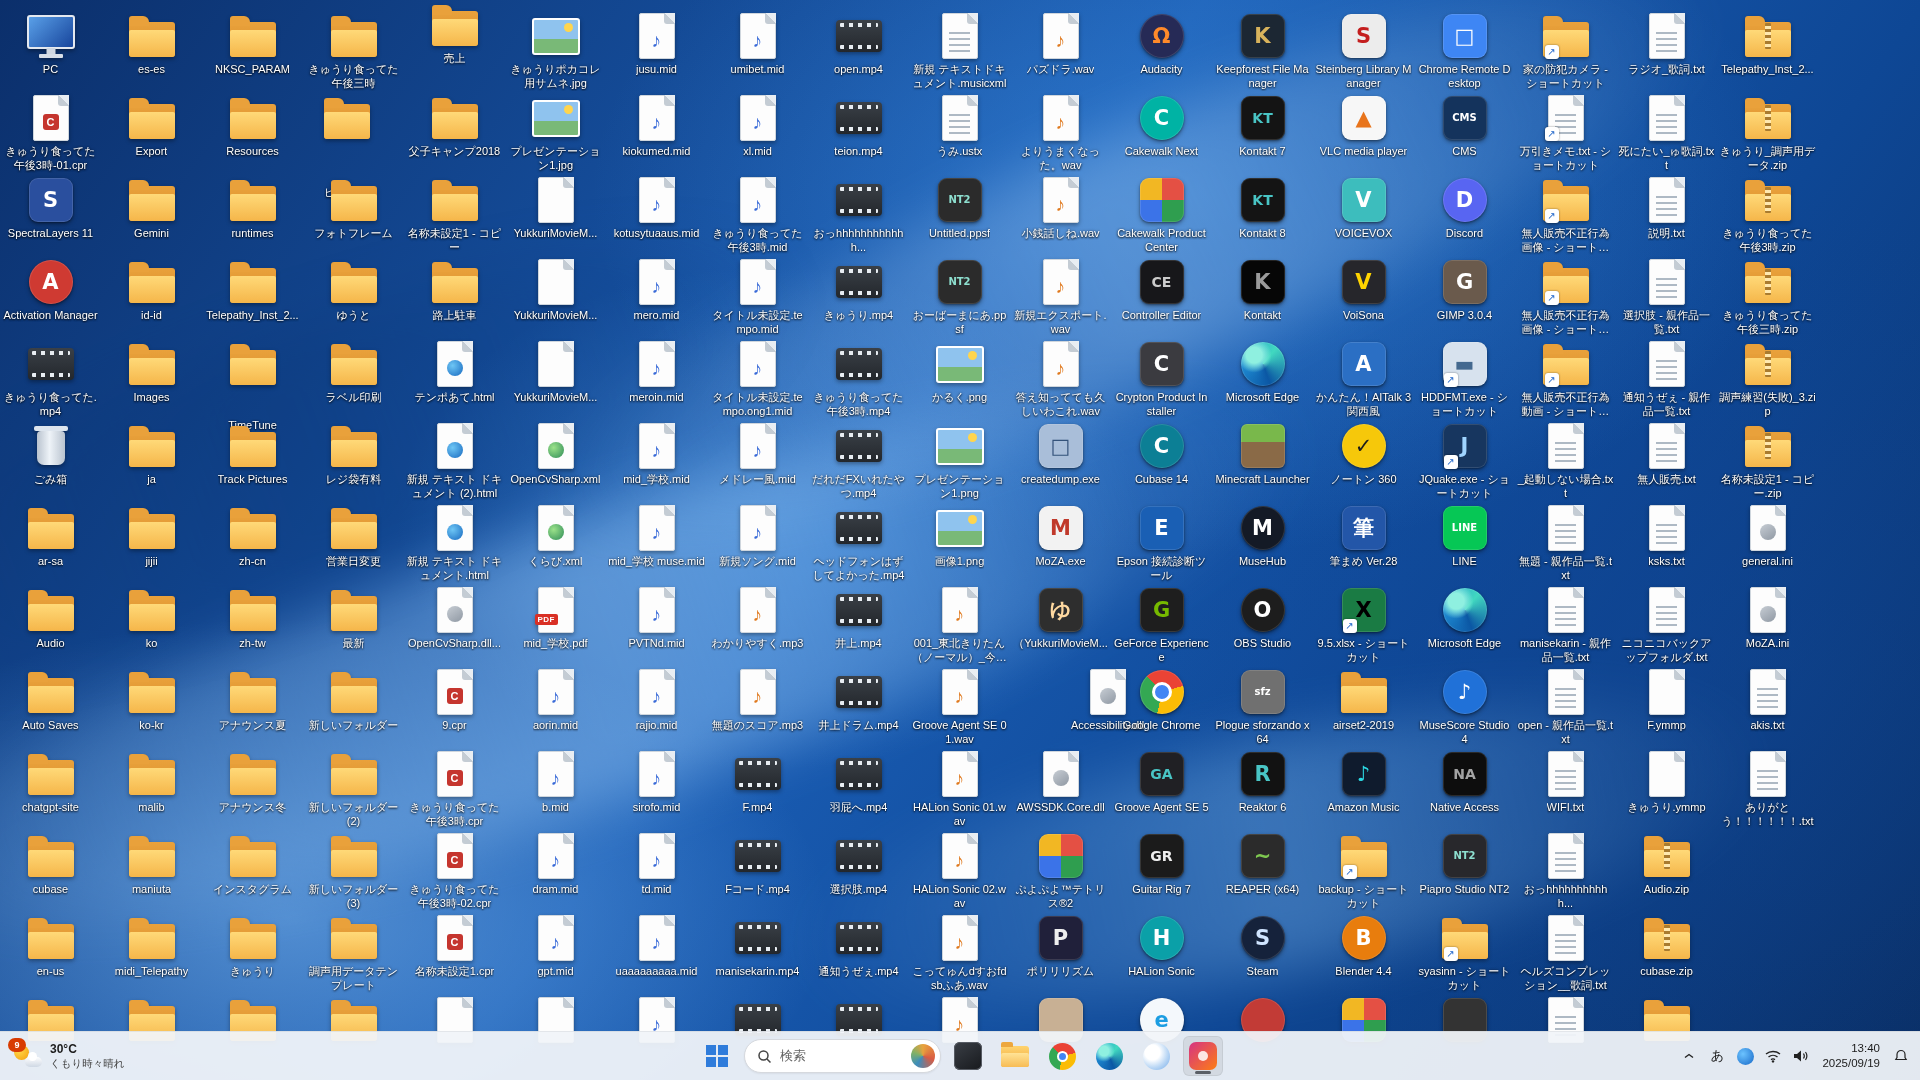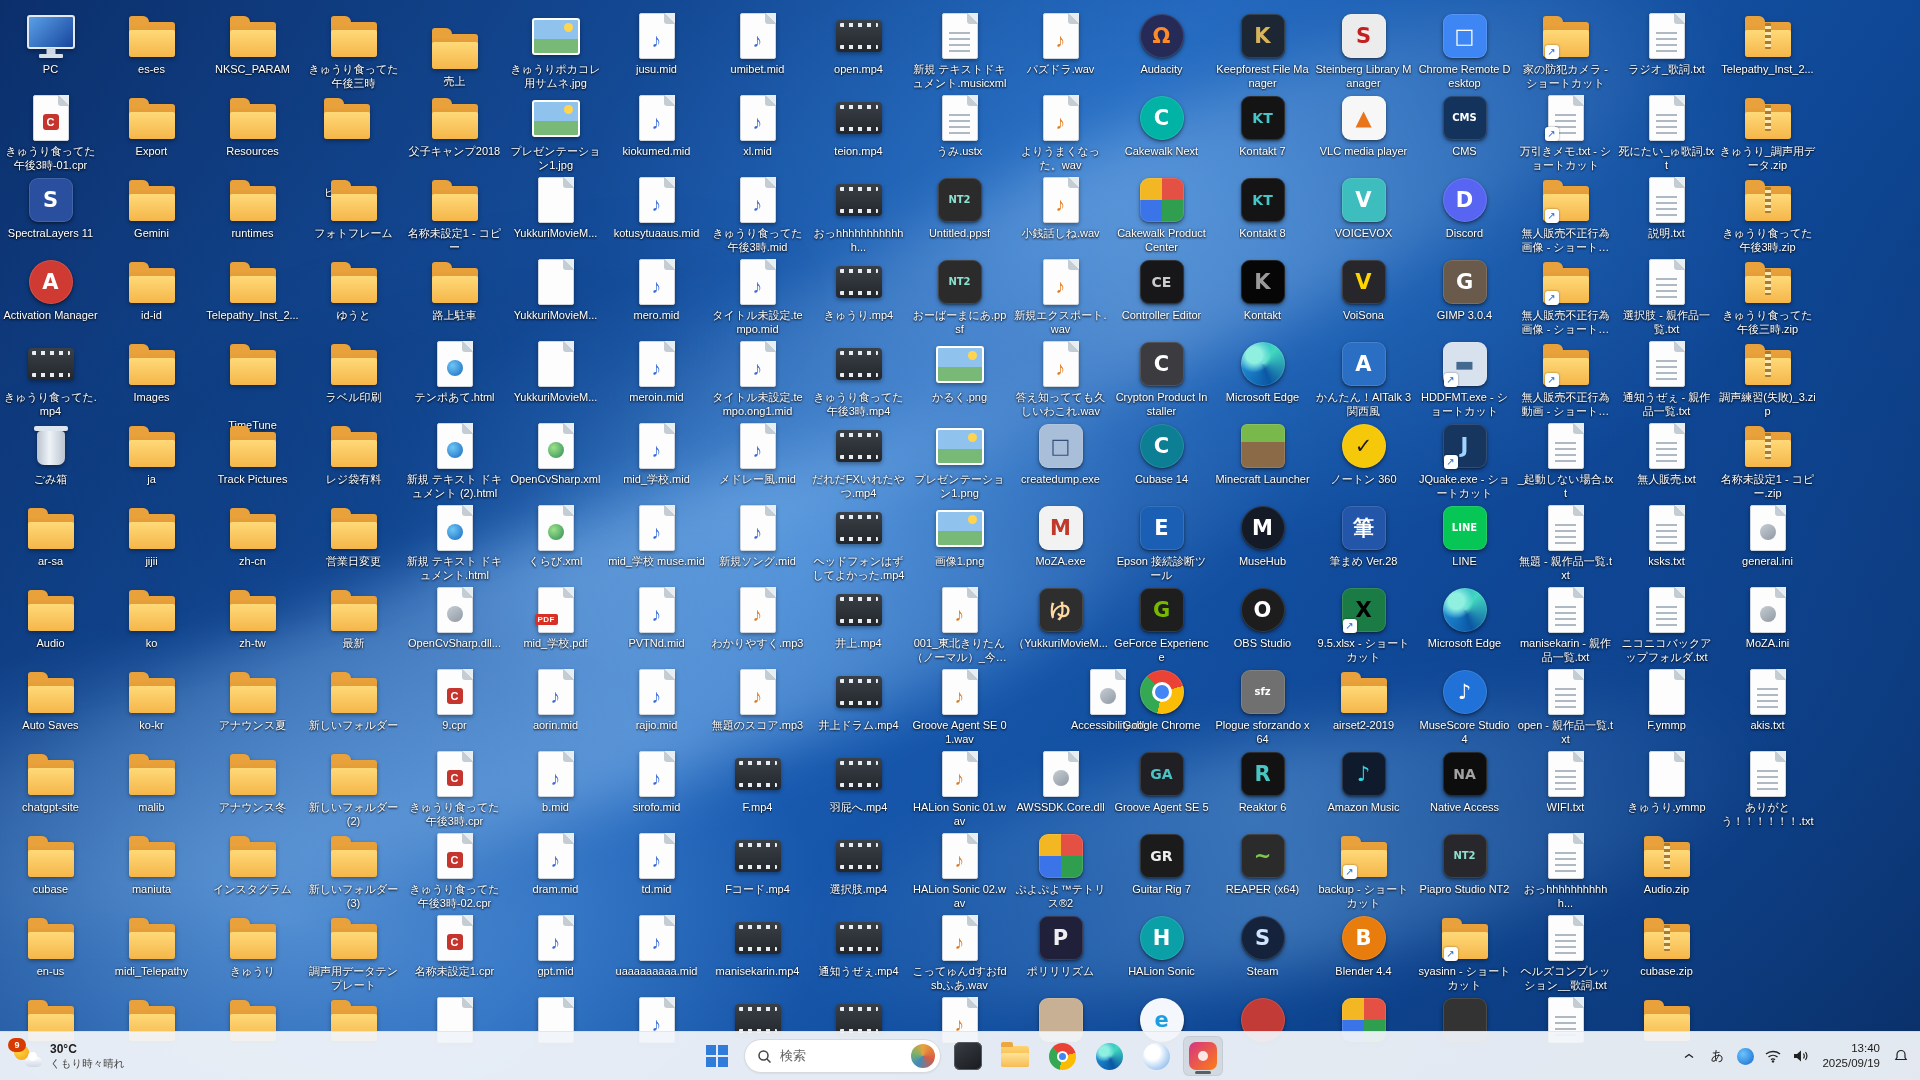--- a/index.html
+++ b/index.html
@@ -561,21 +561,21 @@
         <div class="lbl">調声用データテンプレート</div>
       </div>
       <div class="cell" style="left: 303px; top: 996px;">
         <div class="icn">
           <div class="fold">
             <div class="ftab"></div>
             <div class="ffront"></div>
           </div>
         </div>
       </div>
-      <div class="cell" style="left: 404px; top: 24px;">
+      <div class="cell" style="left: 404px; top: 1px;">
         <div class="icn">
           <div class="fold">
             <div class="ftab"></div>
             <div class="ffront"></div>
           </div>
         </div>
         <div class="lbl">売上</div>
       </div>
       <div class="cell" style="left: 404px; top: 94px;">
         <div class="icn">

